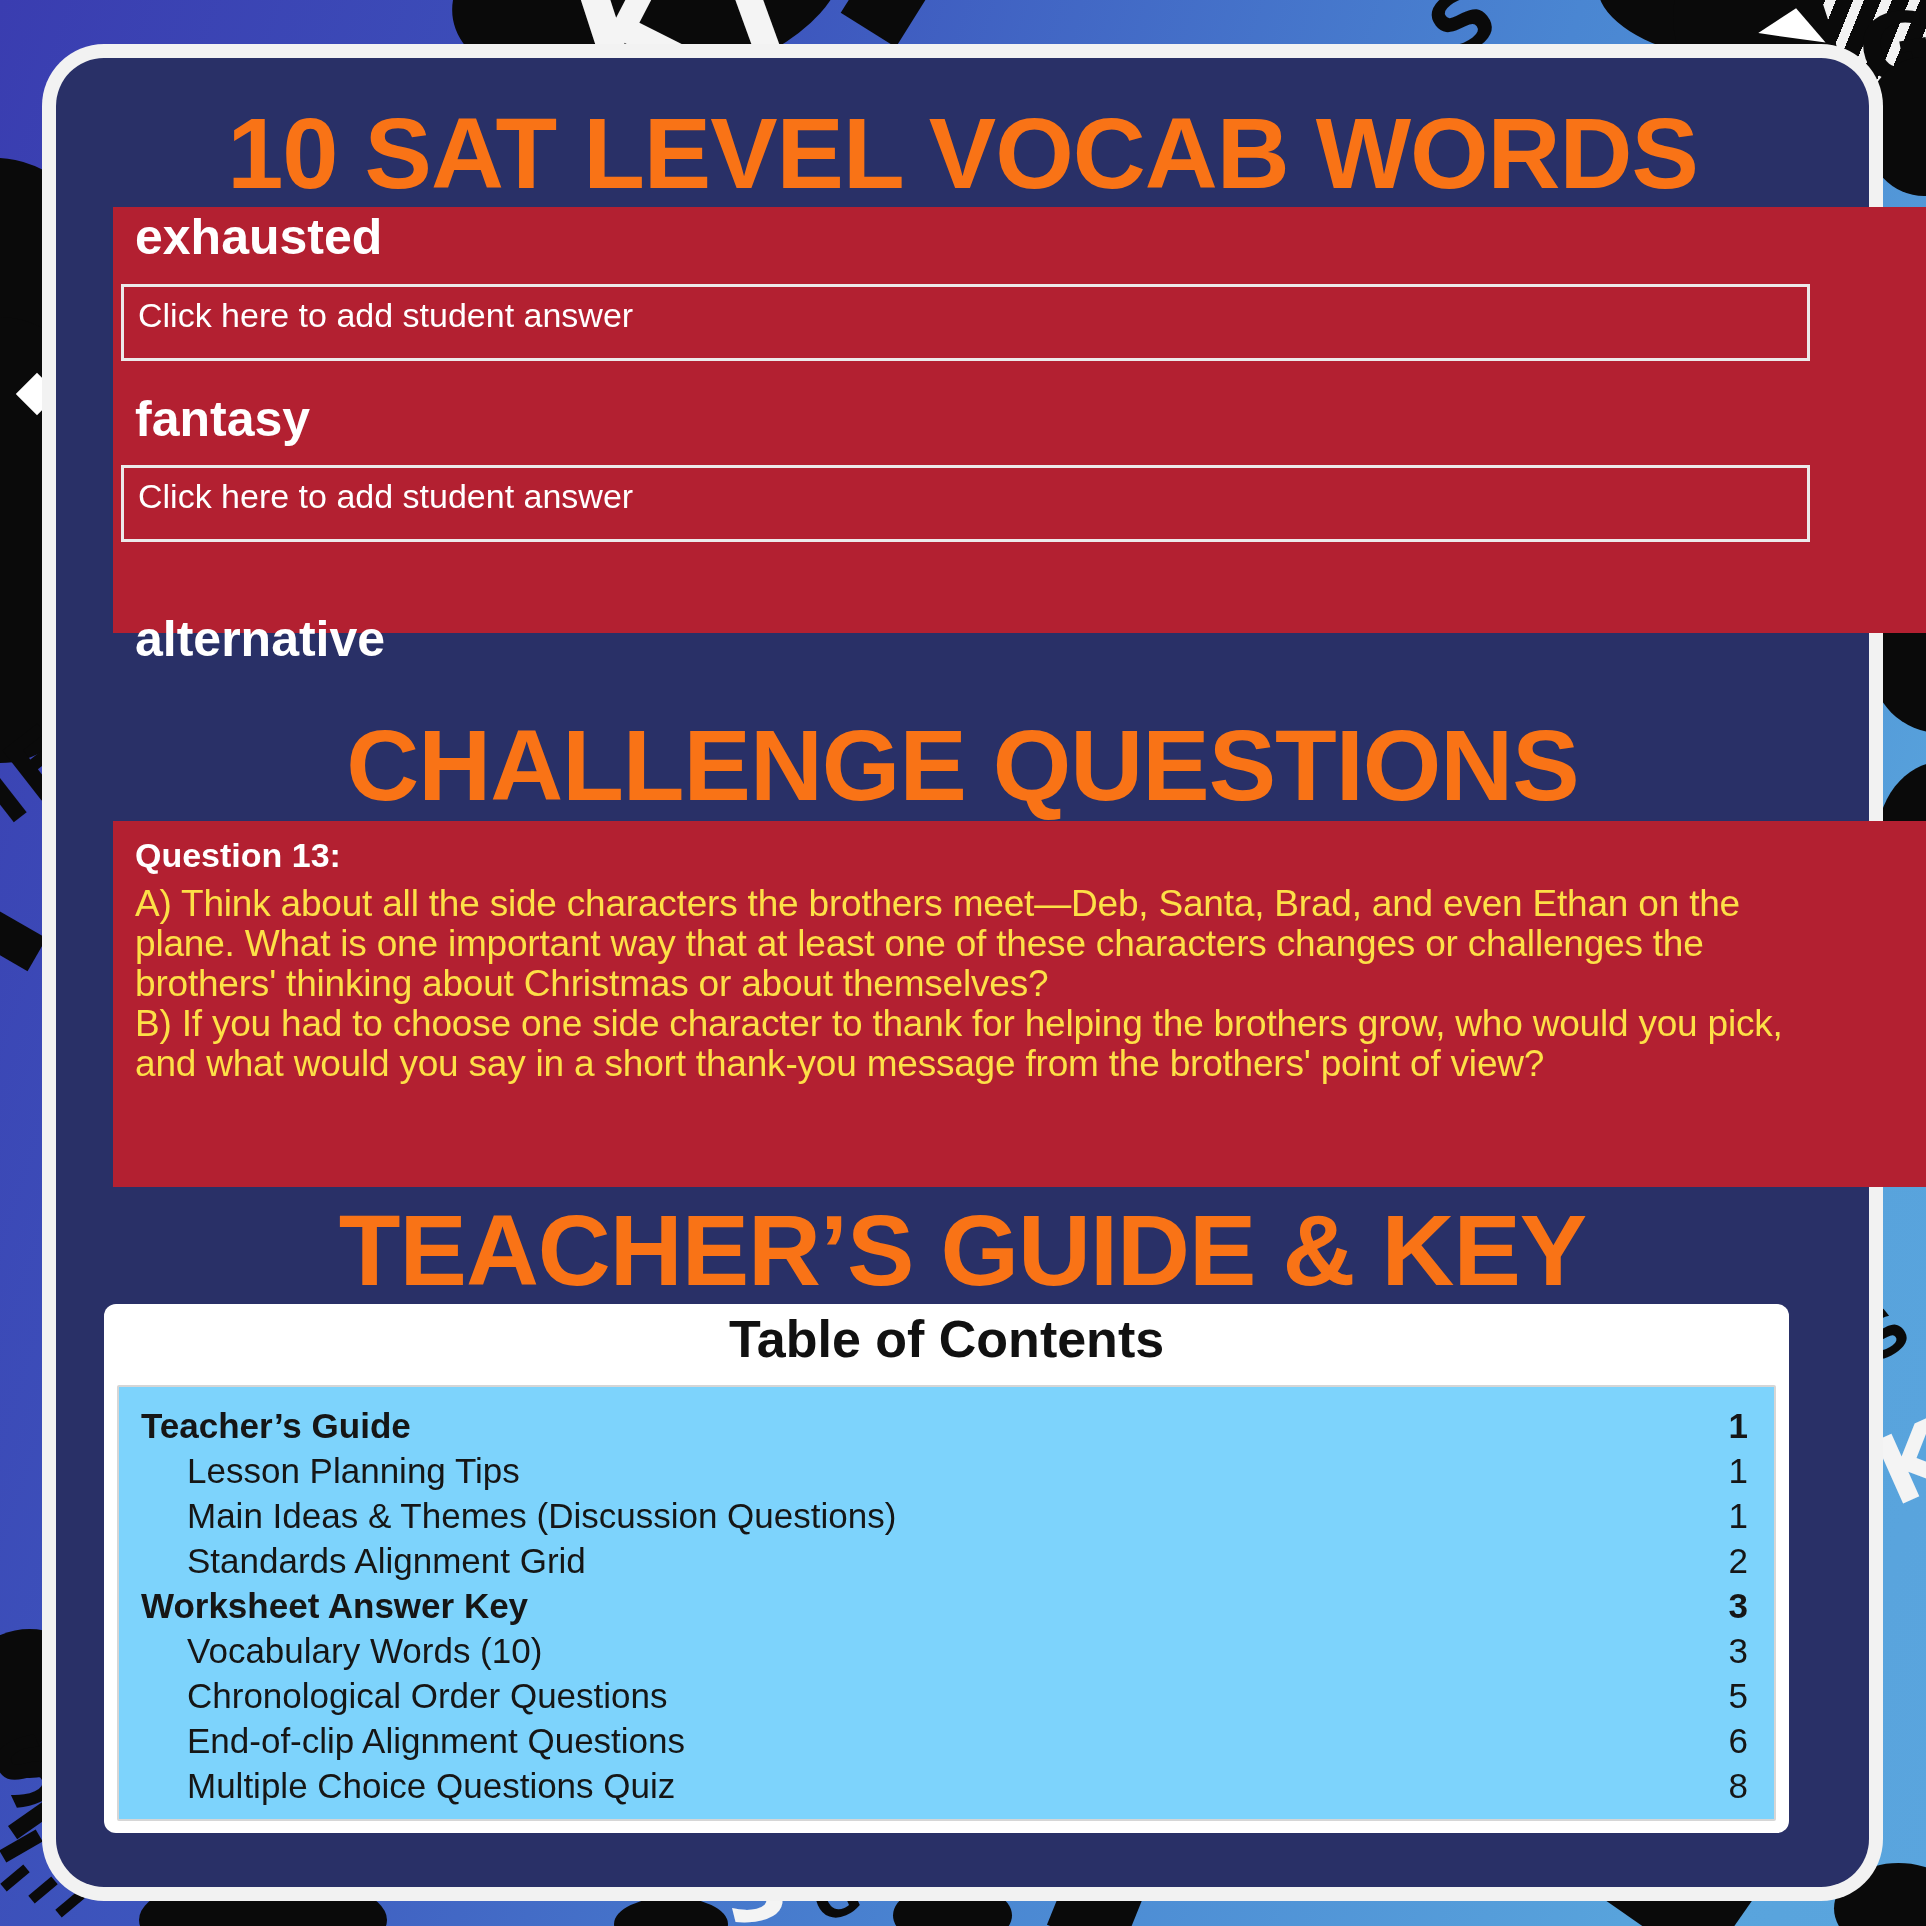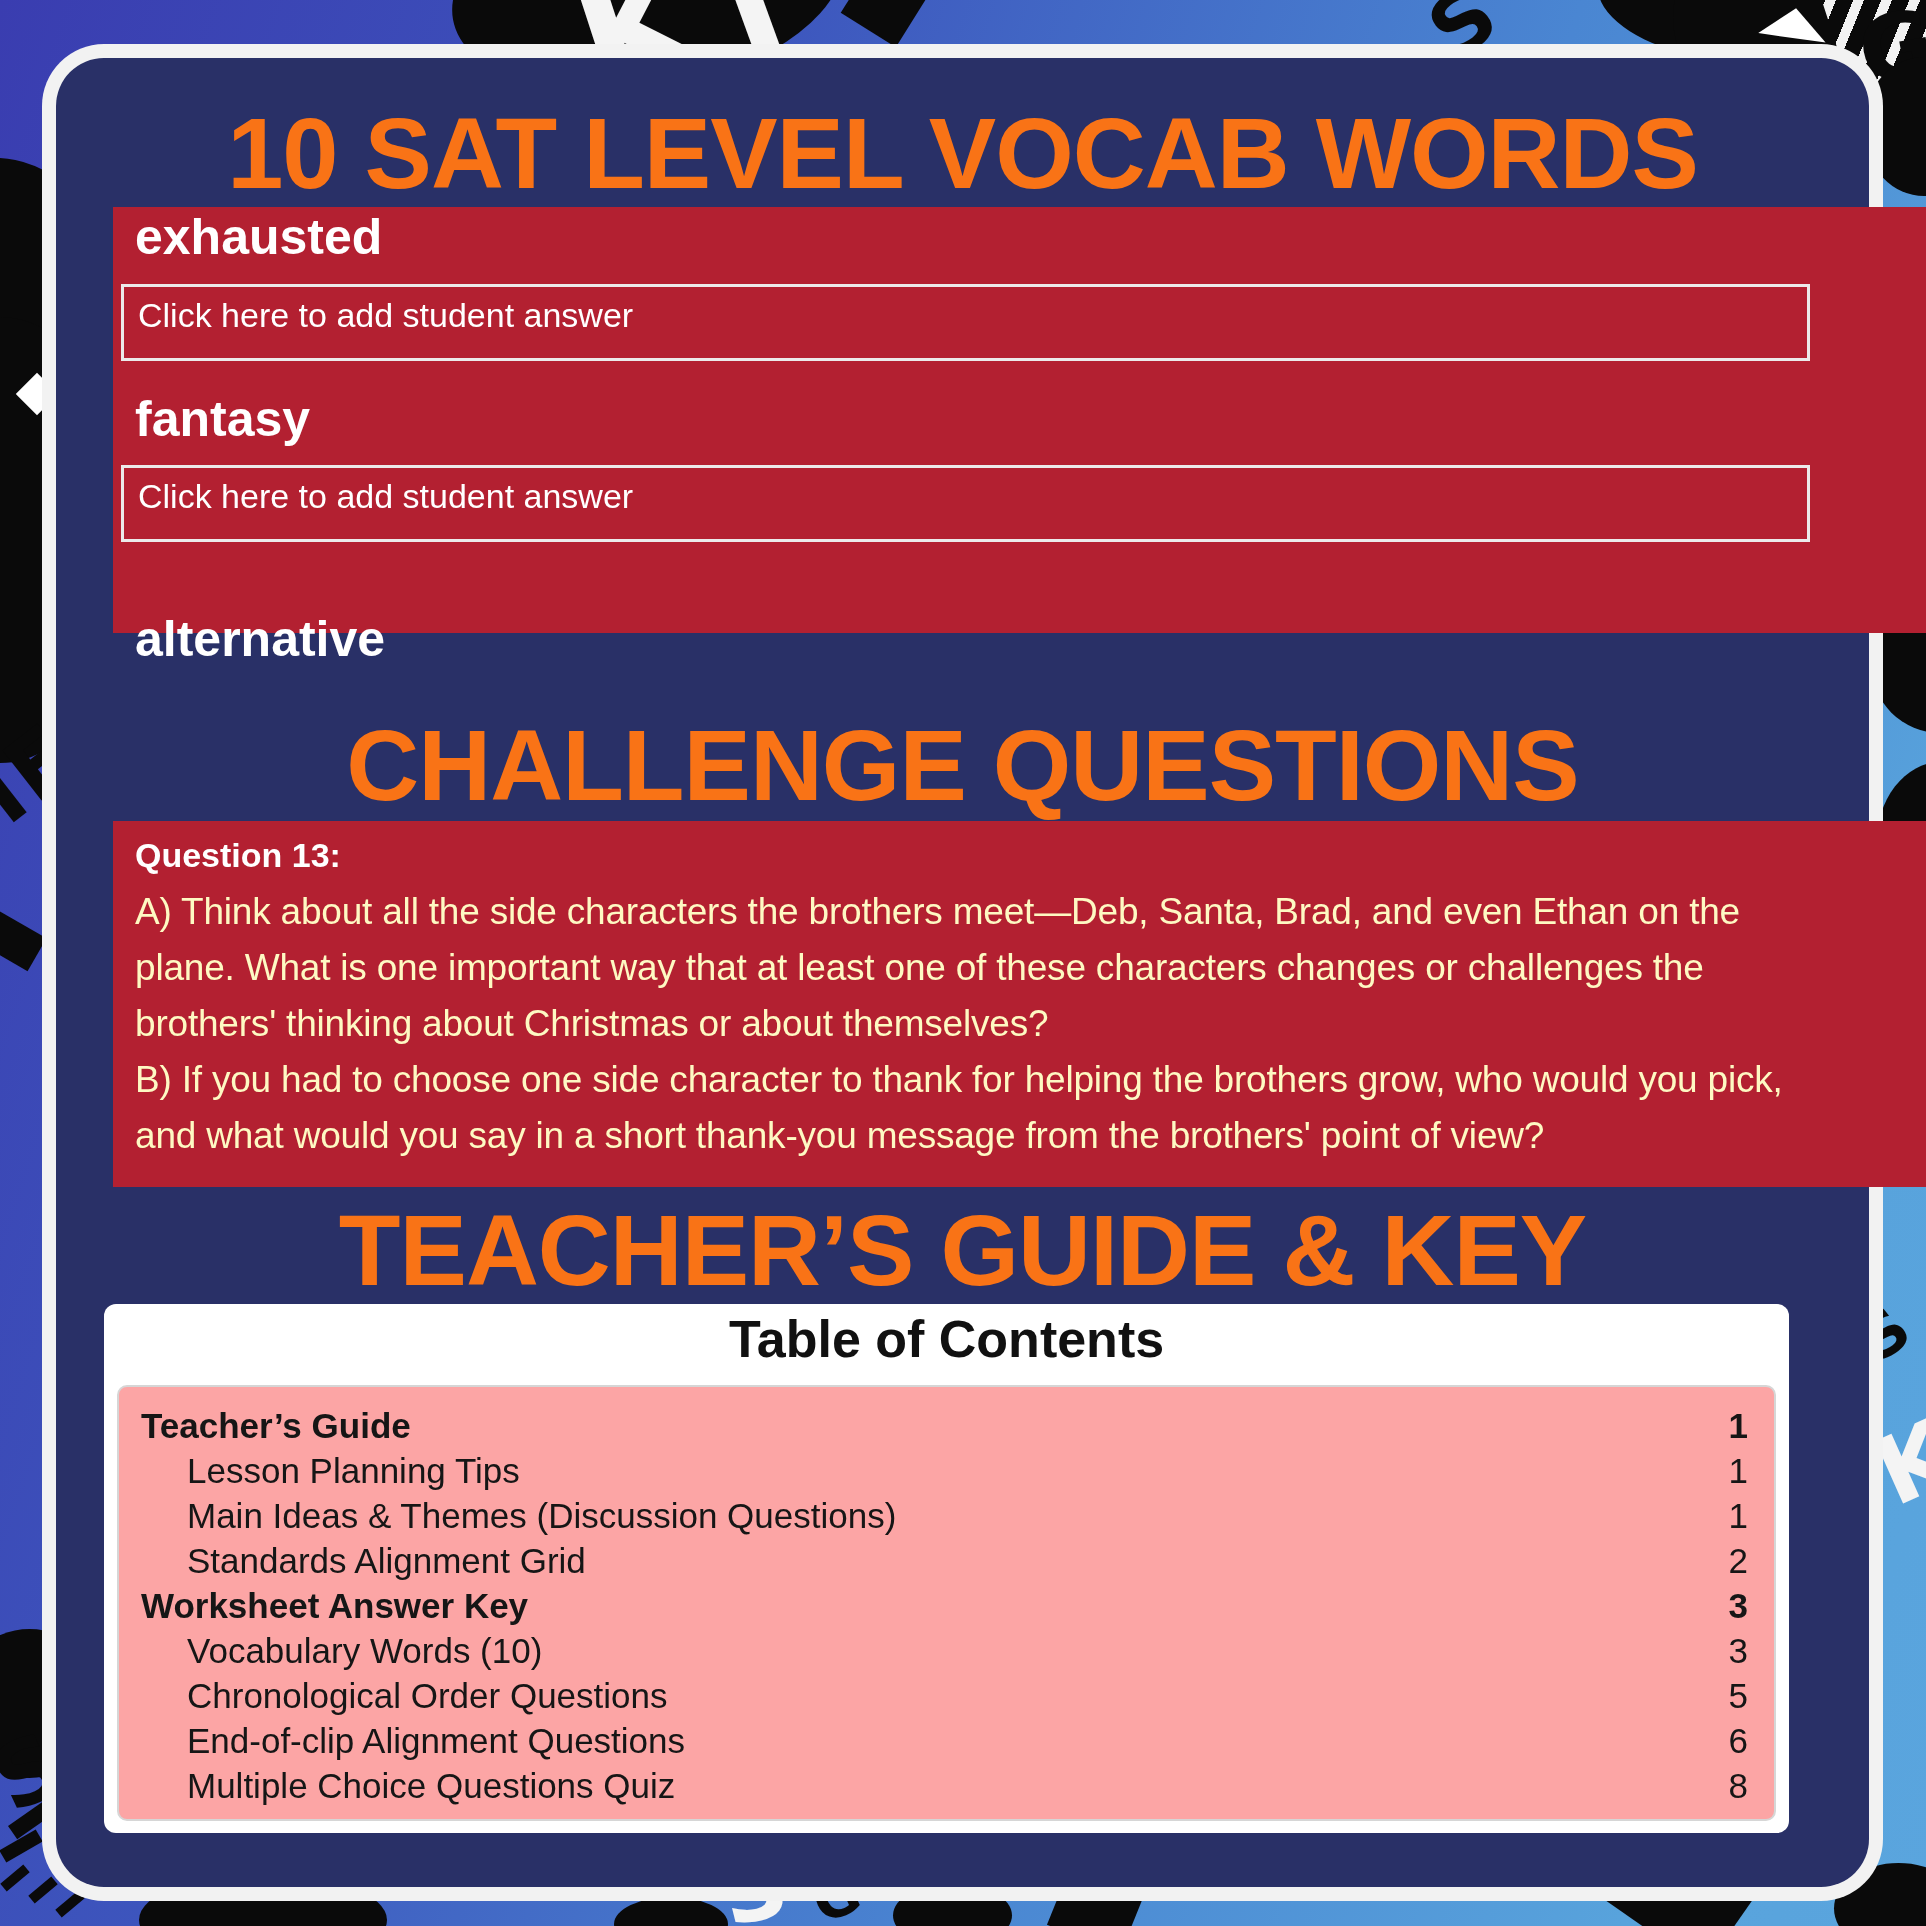--- a/index.html
+++ b/index.html
@@ -22,29 +22,29 @@
   .card{position:absolute;left:56px;top:58px;width:1813px;height:1829px;background:#293067;
     border-radius:48px;box-shadow:0 0 0 14px #f2f2f2;z-index:1;}
   .h1{position:absolute;left:0;width:100%;text-align:center;color:#f97316;font-weight:bold;
     font-size:101px;line-height:103px;letter-spacing:-1px;}
   .panel{position:absolute;left:57px;width:1884px;background:#b32031;}
   .vword{position:absolute;left:22px;color:#ffffff;font-weight:bold;font-size:50px;line-height:57px;}
   .ansbox{position:absolute;left:8px;width:1689px;height:77px;border:3px solid #eceaea;
     box-sizing:border-box;cursor:pointer;}
   .ansbox span{display:block;padding:8px 0 0 14px;color:#ffffff;font-size:34px;line-height:40px;}
   .qlabel{position:absolute;left:22px;top:8px;color:#ffffff;font-weight:bold;font-size:34px;line-height:53px;}
-  .qtext{position:absolute;left:22px;top:63px;width:1655px;color:#fef9c3;font-size:37px;
-    line-height:56px;letter-spacing:-0.2px;}
+  .qtext{position:absolute;left:22px;top:63px;width:1655px;color:#fde047;font-size:37px;
+    line-height:40px;letter-spacing:-0.2px;}
   .qtext p{margin:0;}
   .toc-panel{position:absolute;left:48px;top:1246px;width:1685px;height:529px;background:#ffffff;
     border-radius:12px;}
   .toc-heading{position:absolute;left:0;top:10px;width:100%;text-align:center;color:#111111;
     font-weight:bold;font-size:52px;line-height:50px;}
   .toc-box{position:absolute;left:13px;top:81px;width:1659px;height:436px;box-sizing:border-box;
-    border:2px solid #d6d6d6;border-radius:10px;background:#fca5a5;padding:16px 22px 0 22px;}
+    border:2px solid #d6d6d6;border-radius:2px;background:#7dd3fc;padding:16px 22px 0 22px;}
   .toc-row{display:flex;justify-content:space-between;align-items:baseline;font-size:35px;
     line-height:45px;color:#161616;}
   .toc-row.lvl0{font-weight:bold;}
   .toc-row.lvl1 .lbl{padding-left:46px;}
   .toc-row .pg{padding-right:4px;}
 </style>
 </head>
 <body>
 
 <div class="stage">

